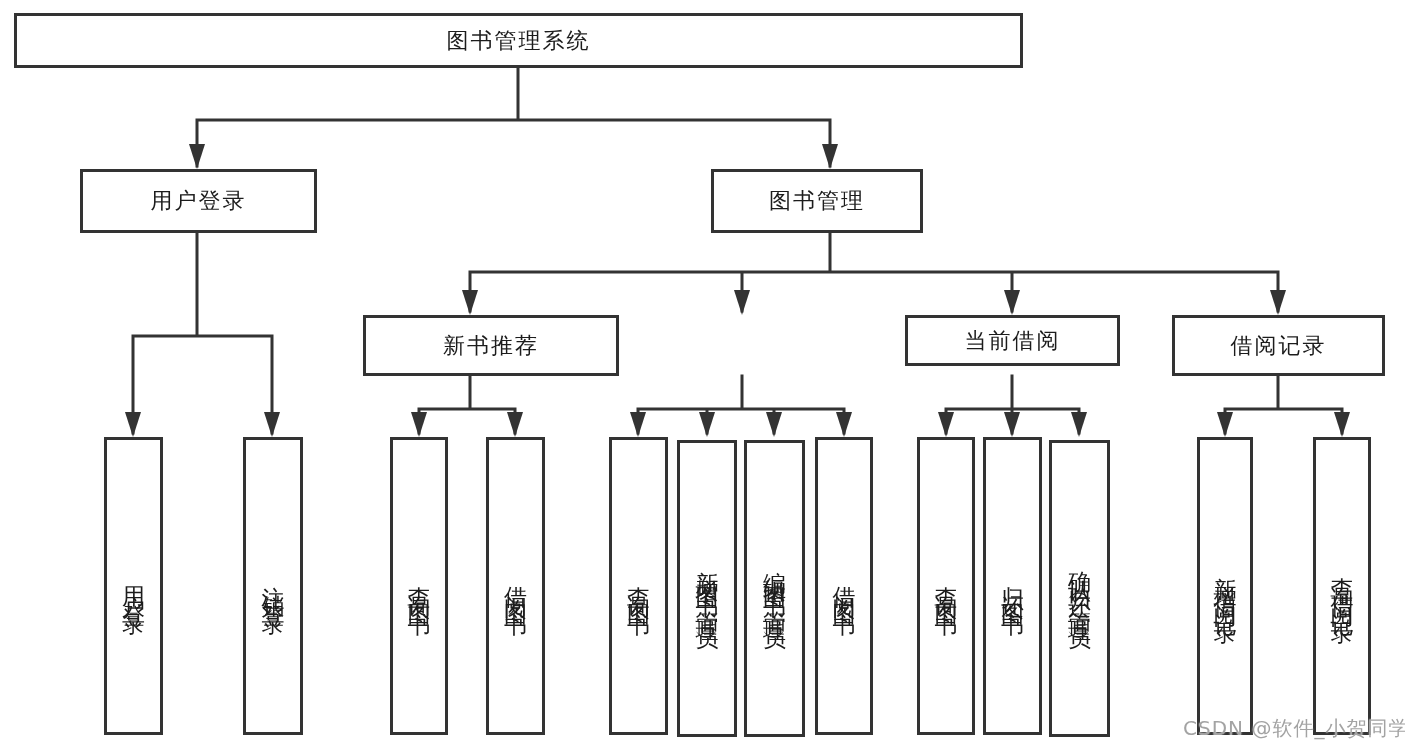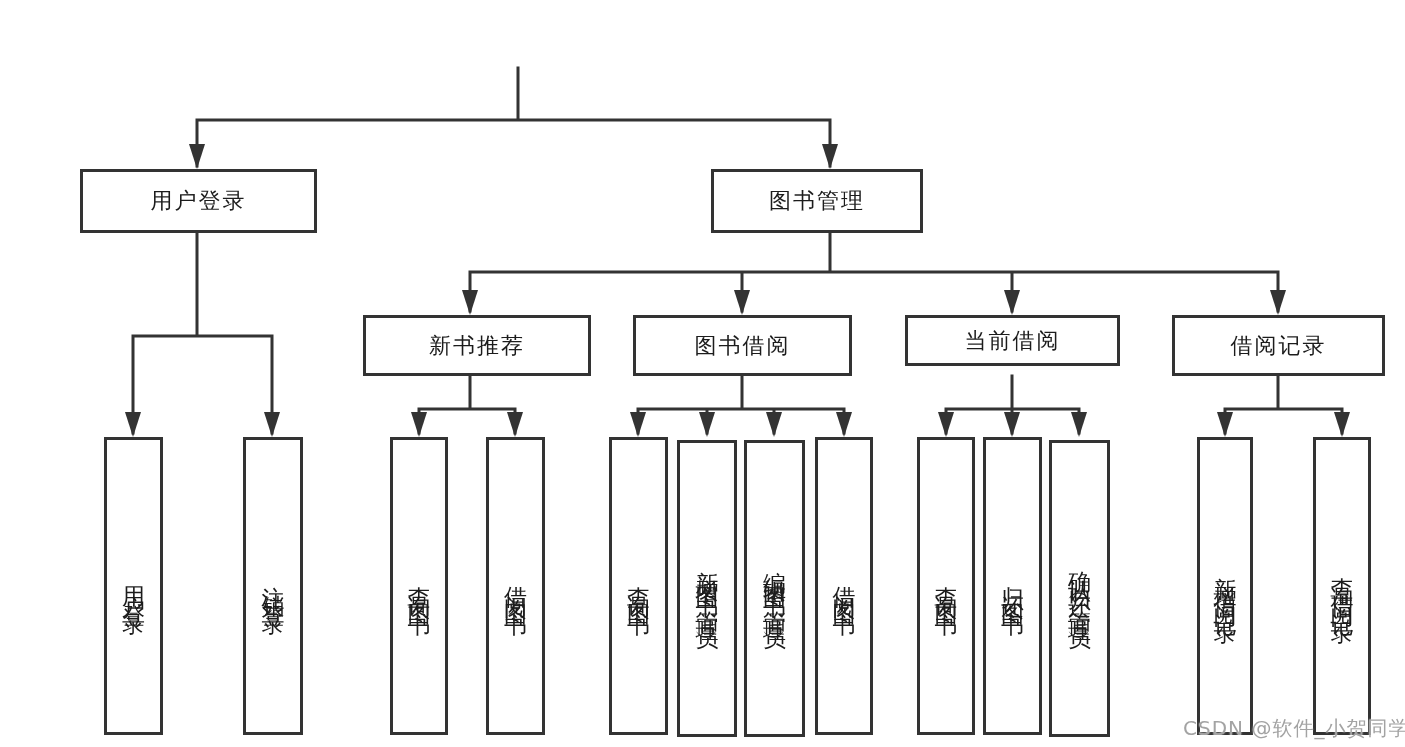--- a/index.html
+++ b/index.html
@@ -90,26 +90,26 @@
       <polygon points="766,412 782,412 774,437"></polygon>
       <polygon points="836,412 852,412 844,437"></polygon>
       <polygon points="938,412 954,412 946,437"></polygon>
       <polygon points="1004,412 1020,412 1012,437"></polygon>
       <polygon points="1071,412 1087,412 1079,437"></polygon>
       <polygon points="1217,412 1233,412 1225,437"></polygon>
       <polygon points="1334,412 1350,412 1342,437"></polygon>
     </g>
   </svg>
 
+  <div class="box hbox" style="left:14px;top:13px;width:1009px;height:55px">图书管理系统</div>
 
   <div class="box hbox" style="left:80px;top:169px;width:237px;height:64px">用户登录</div>
   <div class="box hbox" style="left:711px;top:169px;width:212px;height:64px">图书管理</div>
 
-  <div class="box hbox" style="left:363px;top:315px;width:228px;height:61px">新书推荐</div>
-  <div class="box hbox" style="left:633px;top:315px;width:219px;height:61px">图书借阅</div>
+  <div class="box hbox" style="left:363px;top:315px;width:256px;height:61px">新书推荐</div>
   <div class="box hbox" style="left:905px;top:315px;width:215px;height:51px">当前借阅</div>
   <div class="box hbox" style="left:1172px;top:315px;width:213px;height:61px">借阅记录</div>
 
   <div class="box vbox" style="left:104px;top:437px;width:59px;height:298px">用户登录</div>
   <div class="box vbox" style="left:243px;top:437px;width:60px;height:298px">注销登录</div>
 
   <div class="box vbox" style="left:390px;top:437px;width:58px;height:298px">查询图书</div>
   <div class="box vbox" style="left:486px;top:437px;width:59px;height:298px">借阅图书</div>
 
   <div class="box vbox" style="left:609px;top:437px;width:59px;height:298px">查询图书</div>

